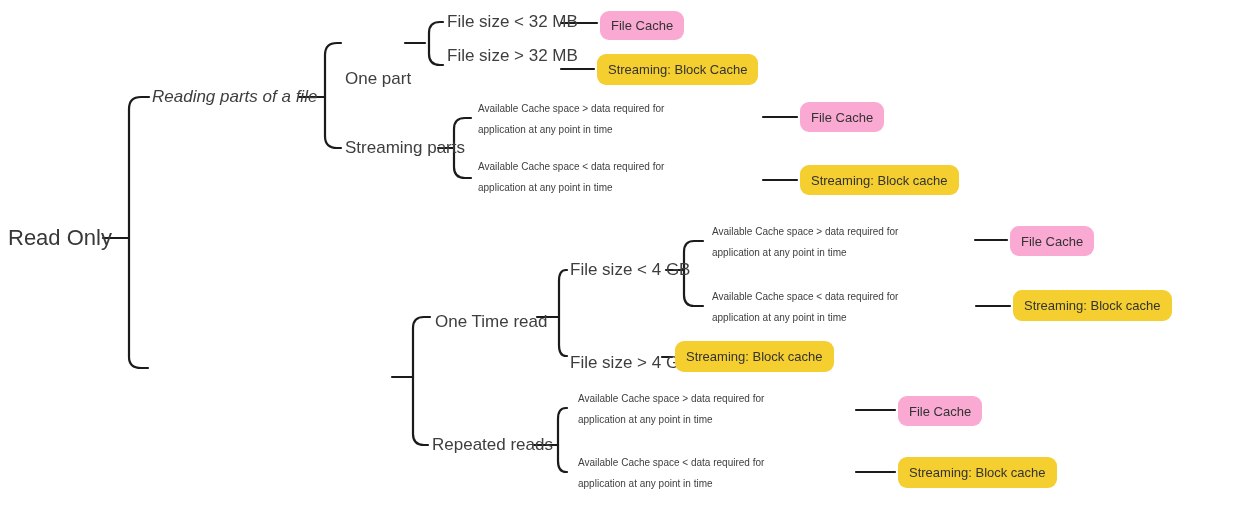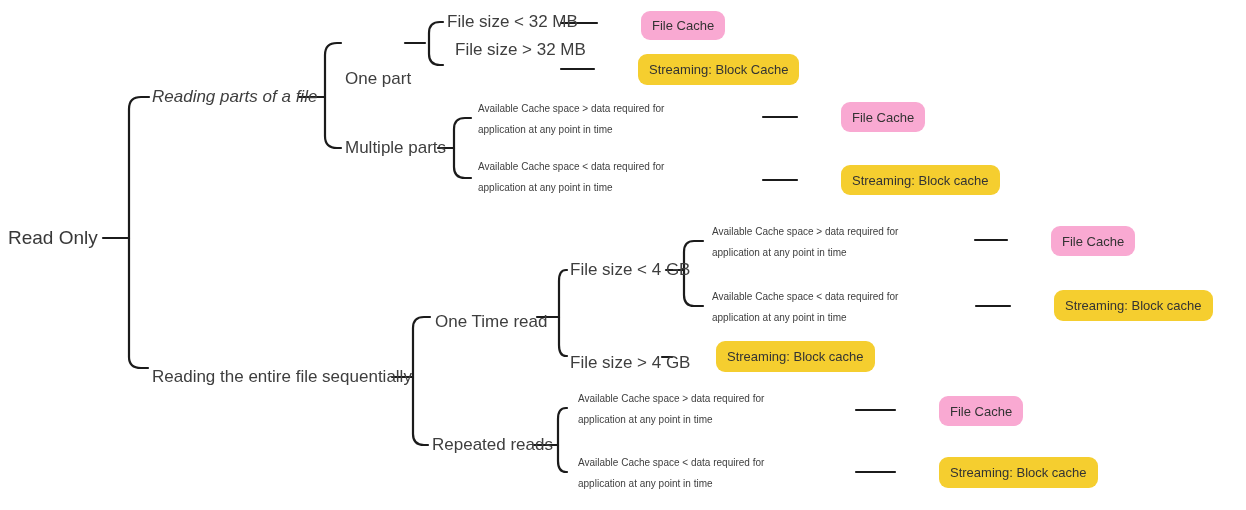--- a/index.html
+++ b/index.html
@@ -13,40 +13,39 @@
   }
   svg.wires{position:absolute;left:0;top:0;pointer-events:none;}
   svg.wires path{fill:none;stroke:#1b1b1b;stroke-width:2.2;stroke-linecap:round;stroke-linejoin:round;}
   .node{
     position:absolute;
     font-size:17px;
     line-height:16px;
     color:#3e3e3e;
     white-space:nowrap;
   }
-  .node.root{font-size:19px;line-height:21px;color:#383838;}
+  .node.root{font-size:22px;line-height:21px;color:#383838;}
   .cond{
     position:absolute;
     font-size:10px;
     line-height:21px;
     color:#3e3e3e;
     white-space:nowrap;
   }
   .leaf{
     position:absolute;
     display:flex;
     align-items:center;
     justify-content:center;
     font-size:13px;
     color:#333333;
     border-radius:9px;
     padding:0 11px;
     white-space:nowrap;
     box-sizing:border-box;
-    margin-left:41px;
   }
   .leaf.pink{background:var(--pink,#F9A9D2);}
   .leaf.yellow{background:var(--yellow,#F5CE2F);}
 </style>
 </head>
 <body>
 
 <div class="canvas">
 
   <svg class="wires" width="1246" height="510" viewBox="0 0 1246 510">
@@ -82,27 +81,26 @@
 
     <path d="M534,445 H558"></path>
     <path d="M567,408 H566 Q558,408 558,419 V461 Q558,472 566,472 H567"></path>
     <path d="M856,410 H895"></path>
     <path d="M856,472 H895"></path>
   </svg>
 
   <div class="node root" style="left:8px;top:227px;">Read Only</div>
 
   <div class="node" style="left:152px;top:89px;font-style:italic;">Reading parts of a file</div>
-  <div class="node" style="left:152px;top:369px;">Reading the entire file sequentially</div>
 
   <div class="node" style="left:345px;top:35px;margin-top:36px;">One part</div>
-  <div class="node" style="left:345px;top:140px;">Multiple parts</div>
+  <div class="node" style="left:345px;top:140px;">Streaming parts</div>
 
   <div class="node" style="left:447px;top:14px;">File size &lt; 32 MB</div>
-  <div class="node" style="left:447px;top:42px;margin-left:8px;">File size &gt; 32 MB</div>
+  <div class="node" style="left:447px;top:48px;">File size &gt; 32 MB</div>
 
   <div class="cond" style="left:478px;top:98px;">
     <div>Available Cache space &gt; data required for</div>
     <div>application at any point in time</div>
   </div>
   <div class="cond" style="left:478px;top:156px;">
     <div>Available Cache space &lt; data required for</div>
     <div>application at any point in time</div>
   </div>
 

